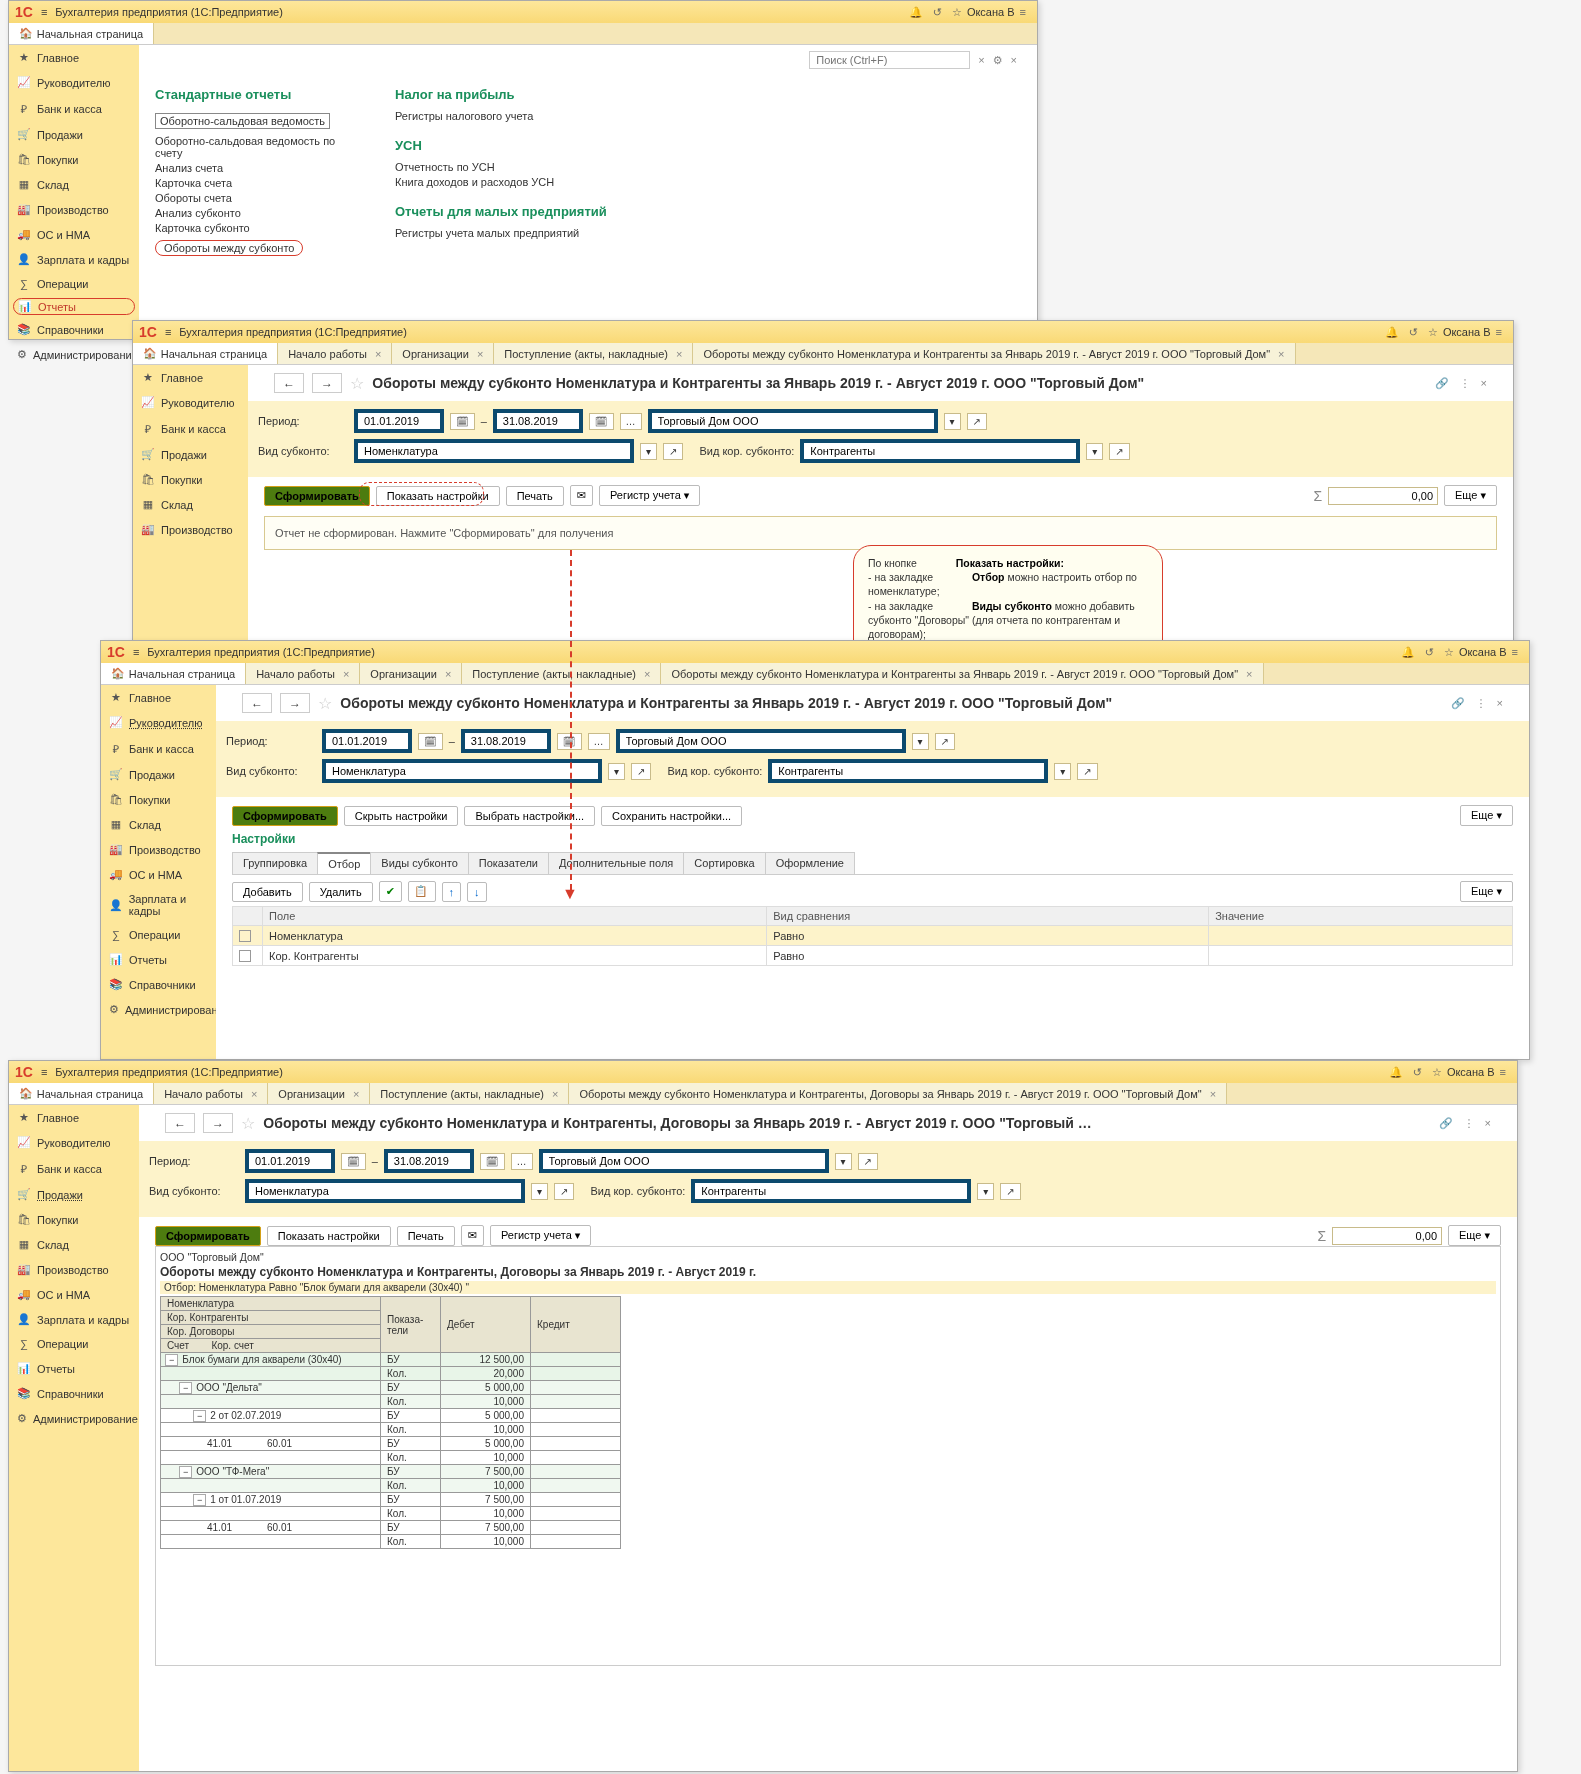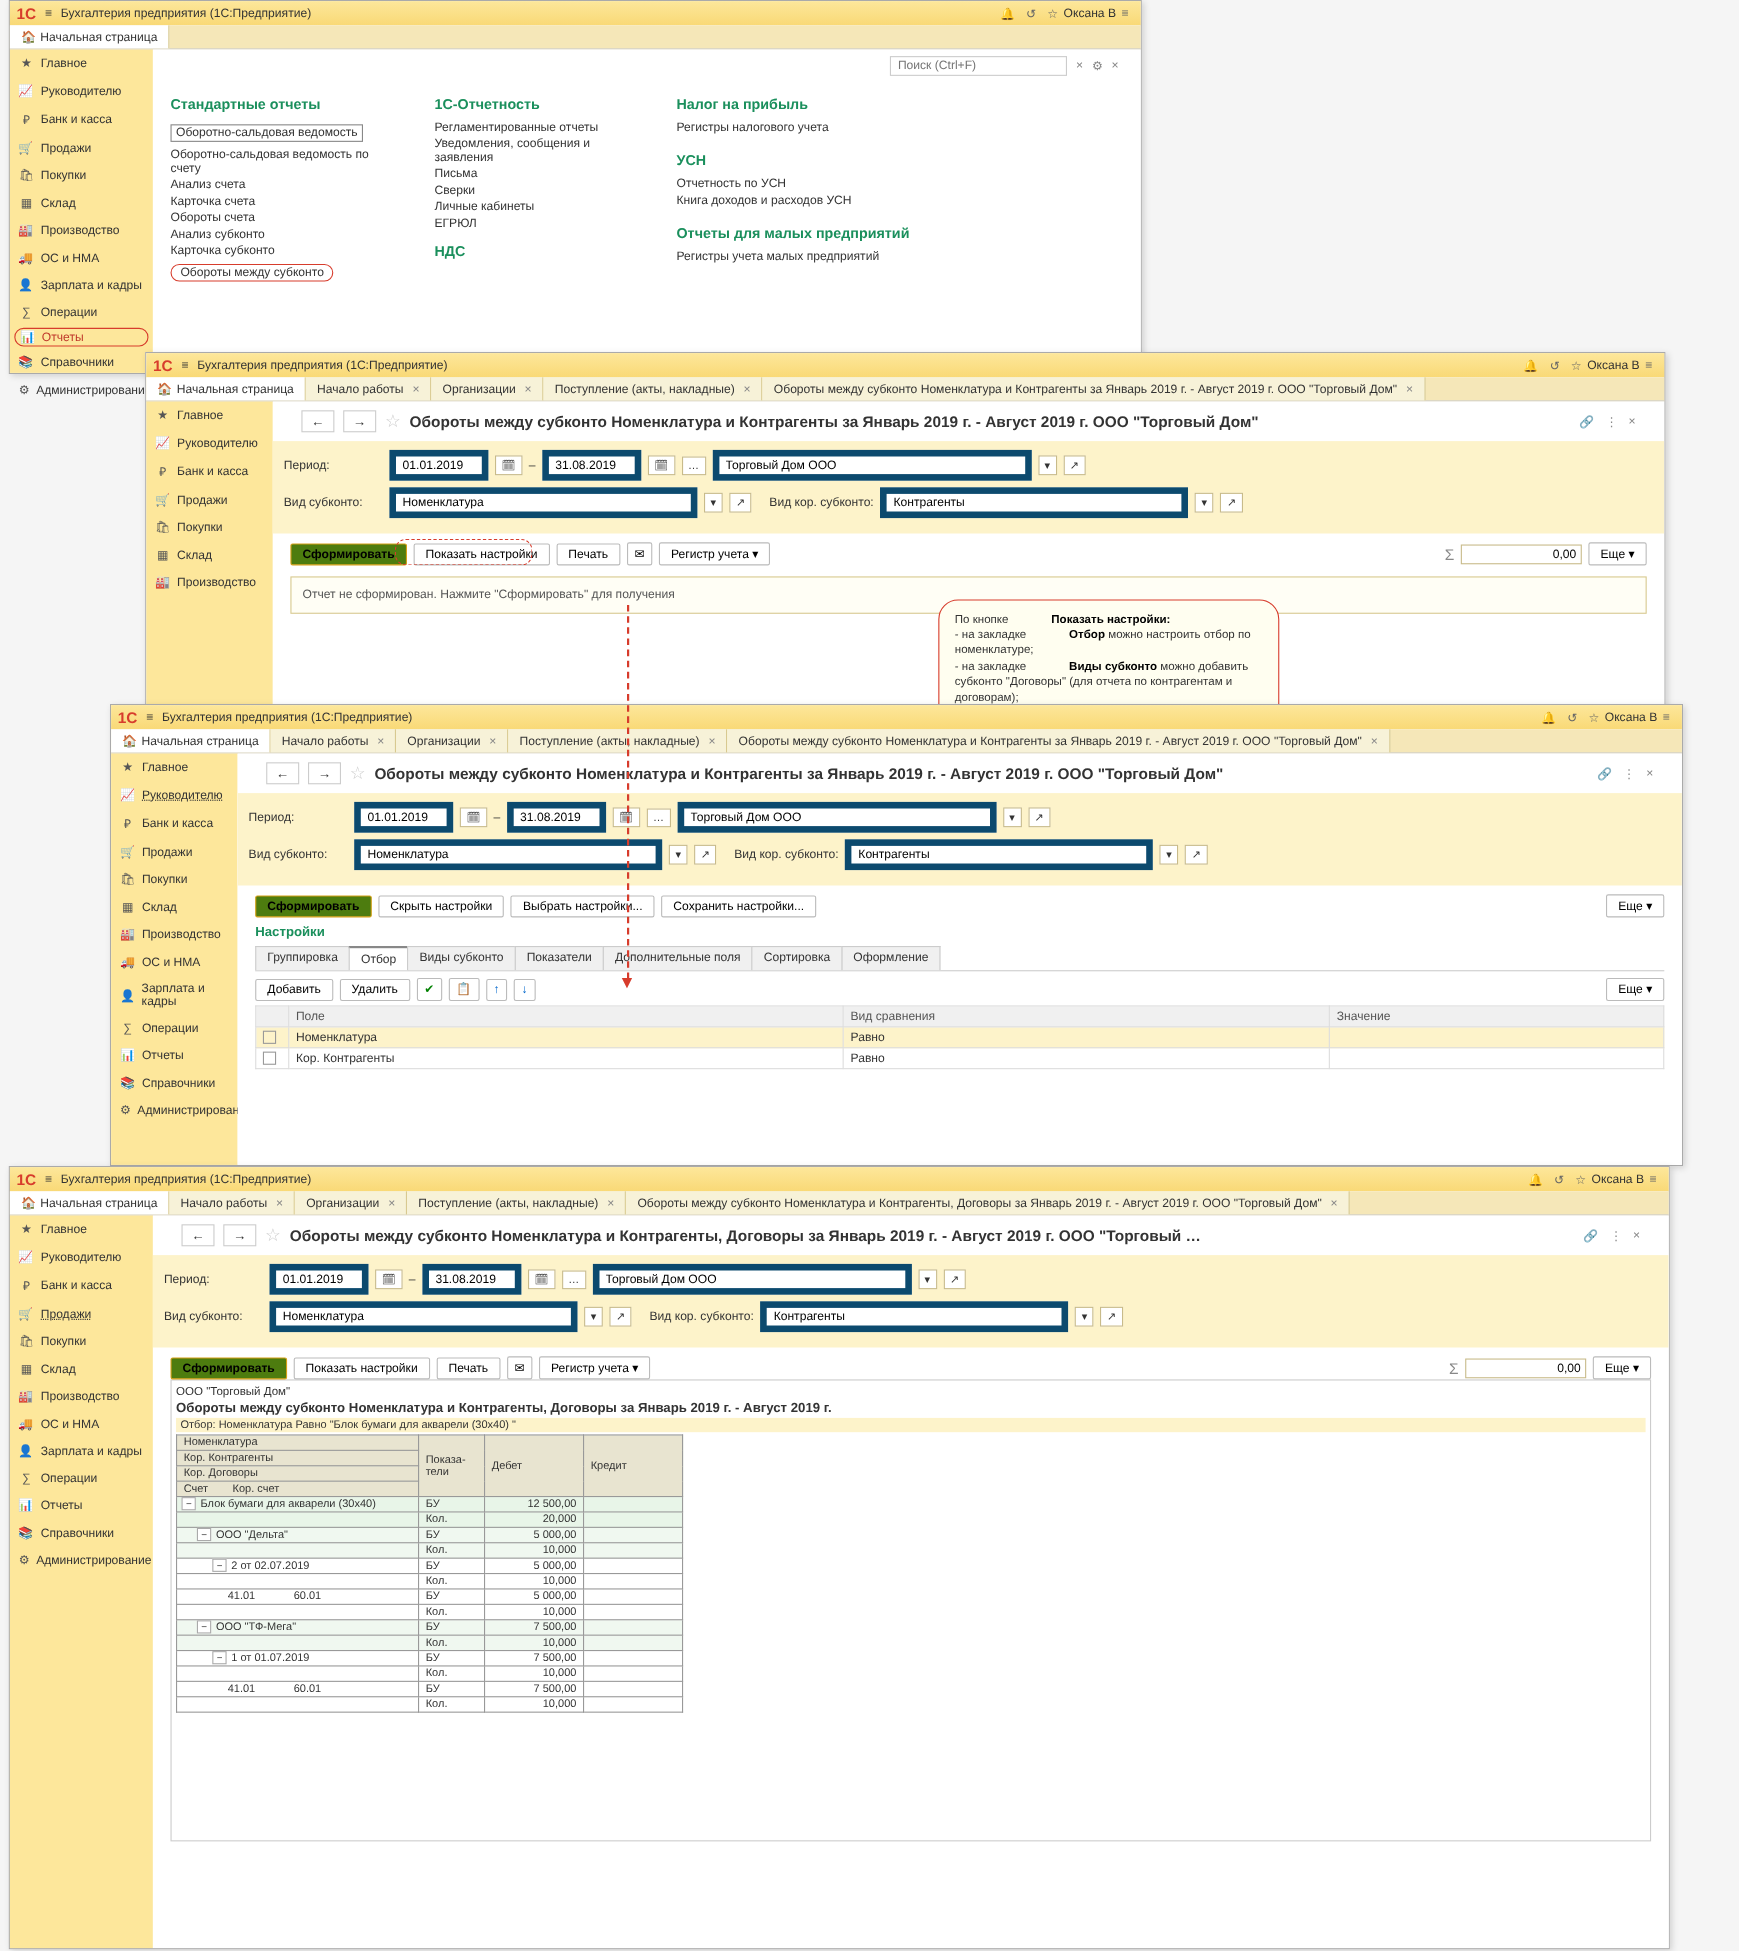--- a/index.html
+++ b/index.html
@@ -31,21 +31,21 @@
   .searchbox .clr { color: #888; cursor: pointer; }
   .searchbox .gear { color: #888; cursor: pointer; }
   .titlebar2 { display: flex; align-items: center; padding: 8px 10px; gap: 8px; }
   .nav-btn { border: 1px solid #ccc; padding: 2px 8px; background: #fff; cursor: pointer; font-size: 12px; }
   .star { color: #ccc; font-size: 16px; }
   .page-title { font-weight: bold; font-size: 14px; }
   .page-icons { margin-left: auto; display: flex; gap: 10px; color: #888; }
   .yellow-panel { background: #fdf3ca; padding: 8px 10px; margin: 0 -16px 8px; }
   .form-row { display: flex; align-items: center; gap: 6px; margin-bottom: 6px; font-size: 11px; }
   .form-row label { min-width: 90px; }
-  .form-row input[type=text] { border: 6px solid #0c4a6e; padding: 2px 6px; font-size: 11px; background: #fff; }
+  .form-row input[type=text] { border: 4px solid #0c4a6e; padding: 2px 6px; font-size: 11px; background: #fff; }
   .btn { border: 1px solid #bbb; background: #fff; padding: 3px 10px; font-size: 11px; cursor: pointer; border-radius: 2px; }
   .btn.primary { background: #4d7c0f; border-color: #d4a017; font-weight: 700; }
   .btn.icon { padding: 3px 6px; }
   .btnrow { display: flex; gap: 6px; align-items: center; }
   .dashed-ring { border: 1.5px dashed #d73c2c; border-radius: 10px; position: absolute; pointer-events: none; }
   .dashed-arrow { position: absolute; border-left: 2px dashed #d73c2c; pointer-events: none; }
   .callout { position: absolute; background: #fffef0; border: 1.5px solid #d73c2c; border-radius: 18px; padding: 10px 14px; font-size: 10.5px; line-height: 1.35; color: #333; width: 310px; }
   .callout b.k { color: #000; margin-left: 36px; }
   .info-box { border: 1px solid #d8c990; background: #fffef5; padding: 10px; margin-top: 10px; color: #555; font-size: 11px; }
   .tabs2 { display: flex; border-bottom: 1px solid #ccc; margin-top: 6px; }
@@ -161,30 +161,20 @@
           <h3>Стандартные отчеты</h3>
           <a class="boxed">Оборотно-сальдовая ведомость</a>
           <a>Оборотно-сальдовая ведомость по счету</a>
           <a>Анализ счета</a>
           <a>Карточка счета</a>
           <a>Обороты счета</a>
           <a>Анализ субконто</a>
           <a>Карточка субконто</a>
           <a class="ringed">Обороты между субконто</a>
         </div>
-        <div class="rgroup" style="width:180px">
-          <h3>1С-Отчетность</h3>
-          <a>Регламентированные отчеты</a>
-          <a>Уведомления, сообщения и заявления</a>
-          <a>Письма</a>
-          <a>Сверки</a>
-          <a>Личные кабинеты</a>
-          <a>ЕГРЮЛ</a>
-          <h3 style="margin-top:12px">НДС</h3>
-        </div>
         <div class="rgroup" style="width:220px">
           <h3>Налог на прибыль</h3>
           <a>Регистры налогового учета</a>
           <h3 style="margin-top:16px">УСН</h3>
           <a>Отчетность по УСН</a>
           <a>Книга доходов и расходов УСН</a>
           <h3 style="margin-top:16px">Отчеты для малых предприятий</h3>
           <a>Регистры учета малых предприятий</a>
         </div>
       </div>

